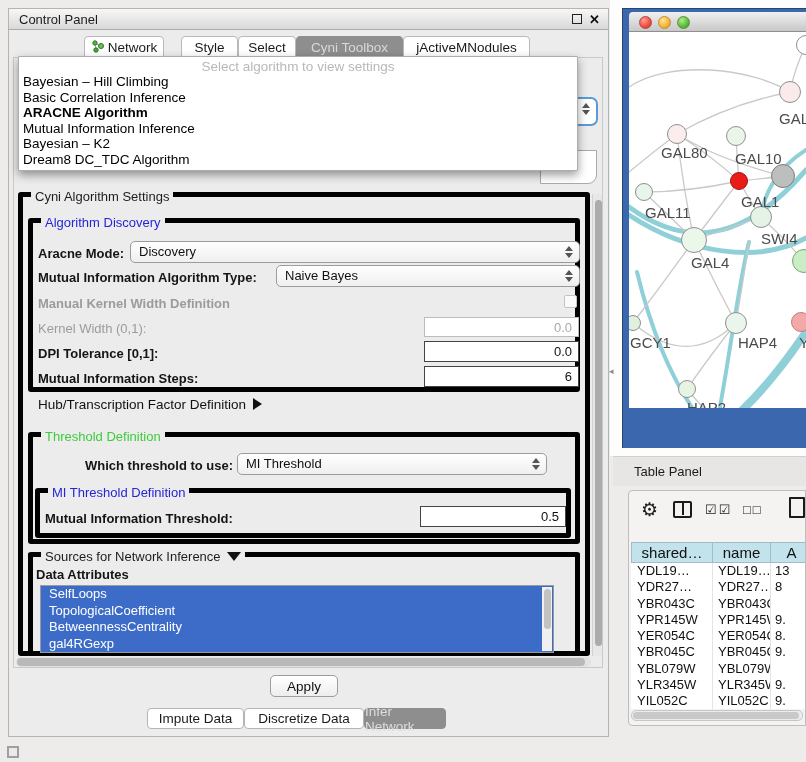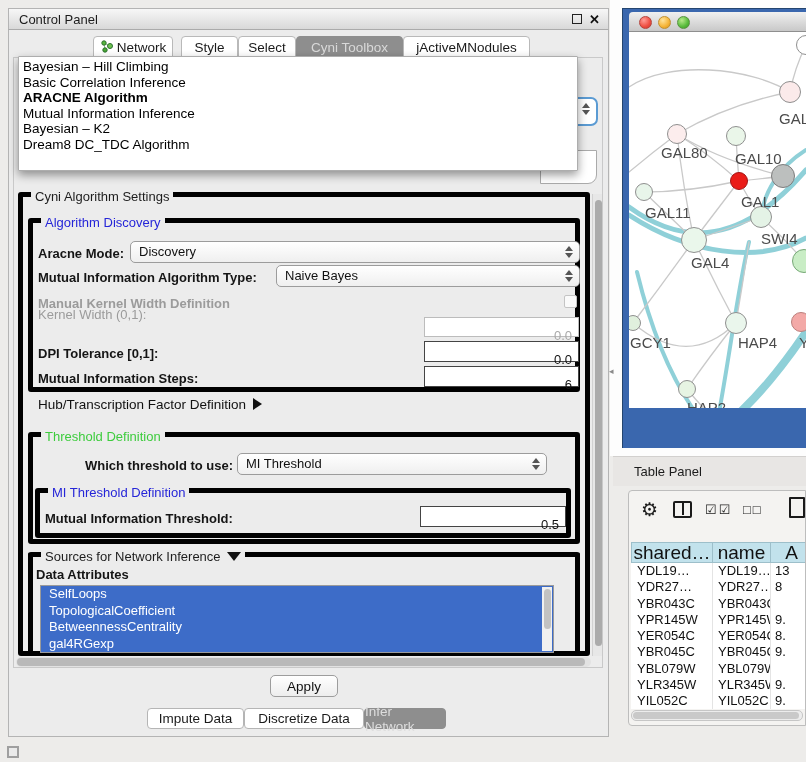--- a/index.html
+++ b/index.html
@@ -39,21 +39,21 @@
   .plain{font-weight:normal;font-size:13.5px;color:#111}
 
   .combo{position:absolute;height:22px;background:linear-gradient(#ffffff,#efefef);border:1px solid #9c9c9c;border-radius:5px;
     font-size:13px;line-height:20px;padding-left:8px;color:#111}
   .combo-arrows{position:absolute;right:6px;top:3px;width:9px;height:14px}
   .combo-arrows i{position:absolute;left:1px;width:0;height:0;border-left:4px solid transparent;border-right:4px solid transparent}
   .combo-arrows .up{top:1px;border-bottom:5px solid #555}
   .combo-arrows .dn{bottom:1px;border-top:5px solid #555}
 
   .tfield{position:absolute;height:21px;background:#fff;border:1px solid #444;font-size:13px;line-height:19px;
-    text-align:right;padding:8px 6px;color:#111}
+    text-align:right;padding:0 6px;color:#111}
   .tfield.dis{border:1px solid #bcbcbc;color:#a9a9a9;height:20px}
 
   .checkbox{position:absolute;width:13px;height:13px;border:1px solid #c4c4c4;border-radius:2px;background:#fafafa}
 
   .tri-right{display:inline-block;width:0;height:0;border-top:6px solid transparent;border-bottom:6px solid transparent;border-left:9px solid #111;margin-left:7px;vertical-align:-1px}
   .tri-down{display:inline-block;width:0;height:0;border-left:7px solid transparent;border-right:7px solid transparent;border-top:9px solid #111;margin-left:6px;vertical-align:0px}
 
   
   .src-list{position:absolute;left:40px;top:585px;width:514px;height:68px;background:#fff;border:1px solid #9a9a9a;overflow:hidden}
   .src-item{height:16.5px;line-height:16.5px;font-size:13px;padding-left:8px;background:#3d6cc8;color:#fff;white-space:nowrap}
@@ -97,42 +97,42 @@
   
   .tp-titlebar{position:absolute;left:613px;top:456px;width:193px;height:30px;background:#e8e6e4;border-top:1px solid #d2d0ce}
   .tp-title{position:absolute;left:21px;top:7px;font-size:13px;color:#1c1c1c}
   .tp-box{position:absolute;left:628px;top:490px;width:178px;height:236px;background:#f4f3f1;border:1px solid #bdbdbd;border-radius:4px 0 0 4px;overflow:hidden}
   .gear{position:absolute;left:12px;top:7px;font-size:19px;color:#1c1c1c}
   .cols-icon{position:absolute;left:44px;top:10px;width:19px;height:17px;border:2.5px solid #1a1a1a;border-radius:2px}
   .cols-icon i{position:absolute;left:6.5px;top:0;width:2.5px;height:12px;background:#1a1a1a}
   .cb{position:absolute;top:11px;font-size:13px;color:#222;letter-spacing:2px}
   .doc-icon{position:absolute;left:160px;top:6px;width:16px;height:21px;border:2.5px solid #1a1a1a;border-radius:1px;background:#f4f3f1}
   .tp-header{position:absolute;left:2px;top:51px;height:21px;display:flex}
-  .th{background:#c2e2ec;border:1px solid #9dbfca;border-left:none;font-size:19px;display:flex;align-items:center;justify-content:center;color:#111}
+  .th{background:#c2e2ec;border:1px solid #9dbfca;border-left:none;font-size:15px;display:flex;align-items:center;justify-content:center;color:#111}
   .th:first-child{border-left:1px solid #9dbfca}
   .tp-rows{position:absolute;left:2px;top:72px;width:176px;height:146px;background:#fff;overflow:hidden}
   .tp-row{height:16.3px;display:flex;align-items:center}
   .tc{font-size:13px;color:#111;white-space:nowrap;overflow:hidden;height:100%;line-height:16.3px}
   .tc.c1{width:82px;padding-left:6px;border-right:1px solid #e4e4e4}
   .tc.c2{width:58px;padding-left:5px;border-right:1px solid #e4e4e4}
   .tc.c3{width:36px;padding-left:4px}
   .tp-hscroll{position:absolute;left:2px;top:219px;width:172px;height:11px;background:#ececec;border:1px solid #c6c6c6;border-radius:5px}
   .tp-hthumb{position:absolute;left:1px;top:1px;width:166px;height:7px;background:#c9c9c9;border-radius:4px}
 </style>
 </head>
 <body>
 
 <div id="cp"></div>
 <div class="cp-titlebar">
   <span class="cp-title">Control Panel</span>
   <span class="float-btn"></span>
   <span class="close-btn">✕</span>
 </div>
 
-<div class="tab" style="left:93px;width:80px">
+<div class="tab" style="left:84px;width:80px">
   <span>
     <svg width="13" height="13">
         <line x1="4" y1="3" x2="10" y2="6" stroke="#9ab89a"></line>
         <line x1="4" y1="3" x2="5" y2="10" stroke="#9ab89a"></line>
         <circle cx="4" cy="3" r="2.2" fill="#57b63c" stroke="#2d7030"></circle>
         <circle cx="10" cy="6" r="2.5" fill="#6cc24e" stroke="#2d7030"></circle>
         <circle cx="5" cy="10" r="2.2" fill="#49a834" stroke="#2d7030"></circle>
       </svg>
   </span>
   <span>Network</span>
@@ -178,21 +178,21 @@
 <span class="lbl" style="left:38px;top:270px">Mutual Information Algorithm Type:</span>
 <div class="combo" style="left:276px;top:265px;width:304px">
   <span>Naive Bayes</span>
   <span class="combo-arrows">
       <i class="up"></i>
       <i class="dn"></i>
     </span>
 </div>
 <span class="lbl dis" style="left:38px;top:296px">Manual Kernel Width Definition</span>
 <span class="checkbox" style="left:564px;top:295px"></span>
-<span class="lbl dis" style="left:38px;top:307px;font-weight:normal">Kernel Width (0,1):</span>
+<span class="lbl dis" style="left:38px;top:321px;font-weight:normal">Kernel Width (0,1):</span>
 <div class="tfield dis" style="left:424px;top:317px;width:155px">0.0</div>
 <span class="lbl" style="left:38px;top:346px">DPI Tolerance [0,1]:</span>
 <div class="tfield" style="left:424px;top:341px;width:155px">0.0</div>
 <span class="lbl" style="left:38px;top:371px">Mutual Information Steps:</span>
 <div class="tfield" style="left:424px;top:366px;width:155px">6</div>
 
 <span class="lbl plain" style="left:38px;top:397px"><span>Hub/Transcription Factor Definition</span><span class="tri-right"></span></span>
 
 <div class="group" style="left:28px;top:432px;width:552px;height:112px">
   <span class="gtitle gt-green">Threshold Definition</span>
@@ -246,20 +246,21 @@
 <div class="btab" style="left:244px;width:120px">
     <span>Discretize Data</span>
   </div>
 <div class="btab sel" style="left:364px;width:82px">
     <span>Infer Network</span>
   </div>
 
 <div class="corner-icon"></div>
 
 <div class="popup">
+  <div class="pp-head">Select algorithm to view settings</div>
   <div>
     <div class="pp-item">Bayesian – Hill Climbing</div>
 
     <div class="pp-item">Basic Correlation Inference</div>
 
     <div class="pp-item sel">ARACNE Algorithm</div>
 
     <div class="pp-item">Mutual Information Inference</div>
 
     <div class="pp-item">Bayesian – K2</div>

